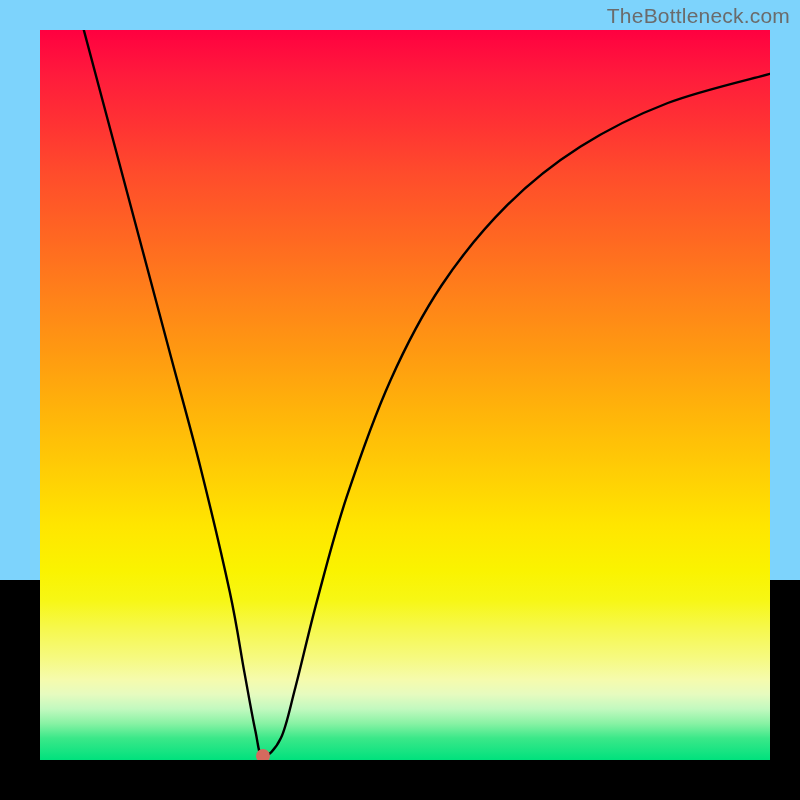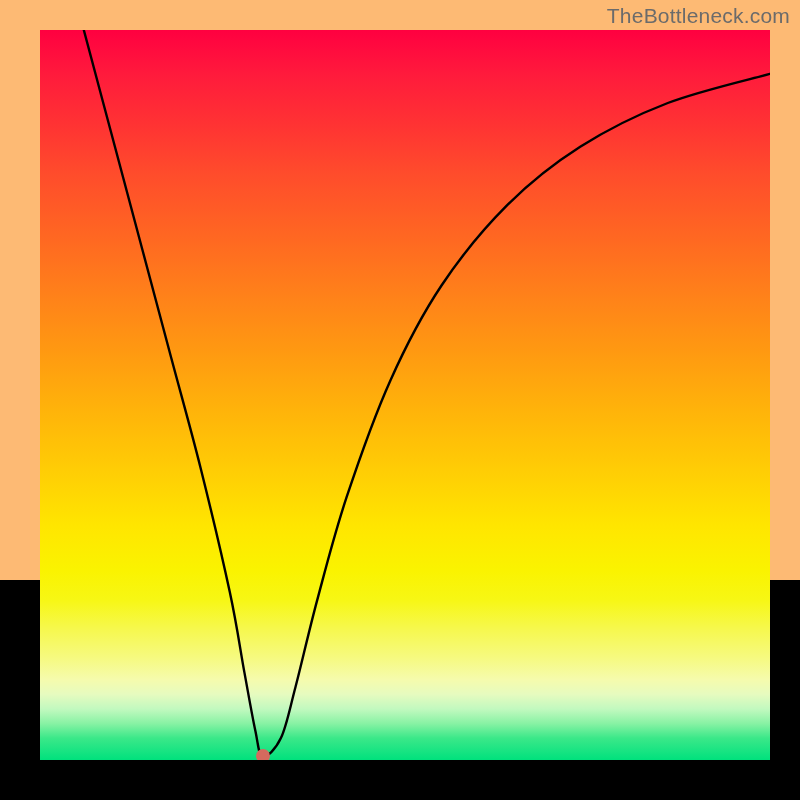--- a/index.html
+++ b/index.html
@@ -7,21 +7,21 @@
     padding: 0;
     background: #000;
     width: 800px;
     height: 800px;
     position: relative;
     font-family: Arial, Helvetica, sans-serif;
   }
   .outer {
     width: 800px;
     height: 580px;
-    background: #fdba74;
+    background: #7dd3fc;
     position: relative;
   }
   .plot-area {
     position: absolute;
     left: 40px;
     top: 30px;
     width: 730px;
     height: 730px;
     overflow: hidden;
   }

